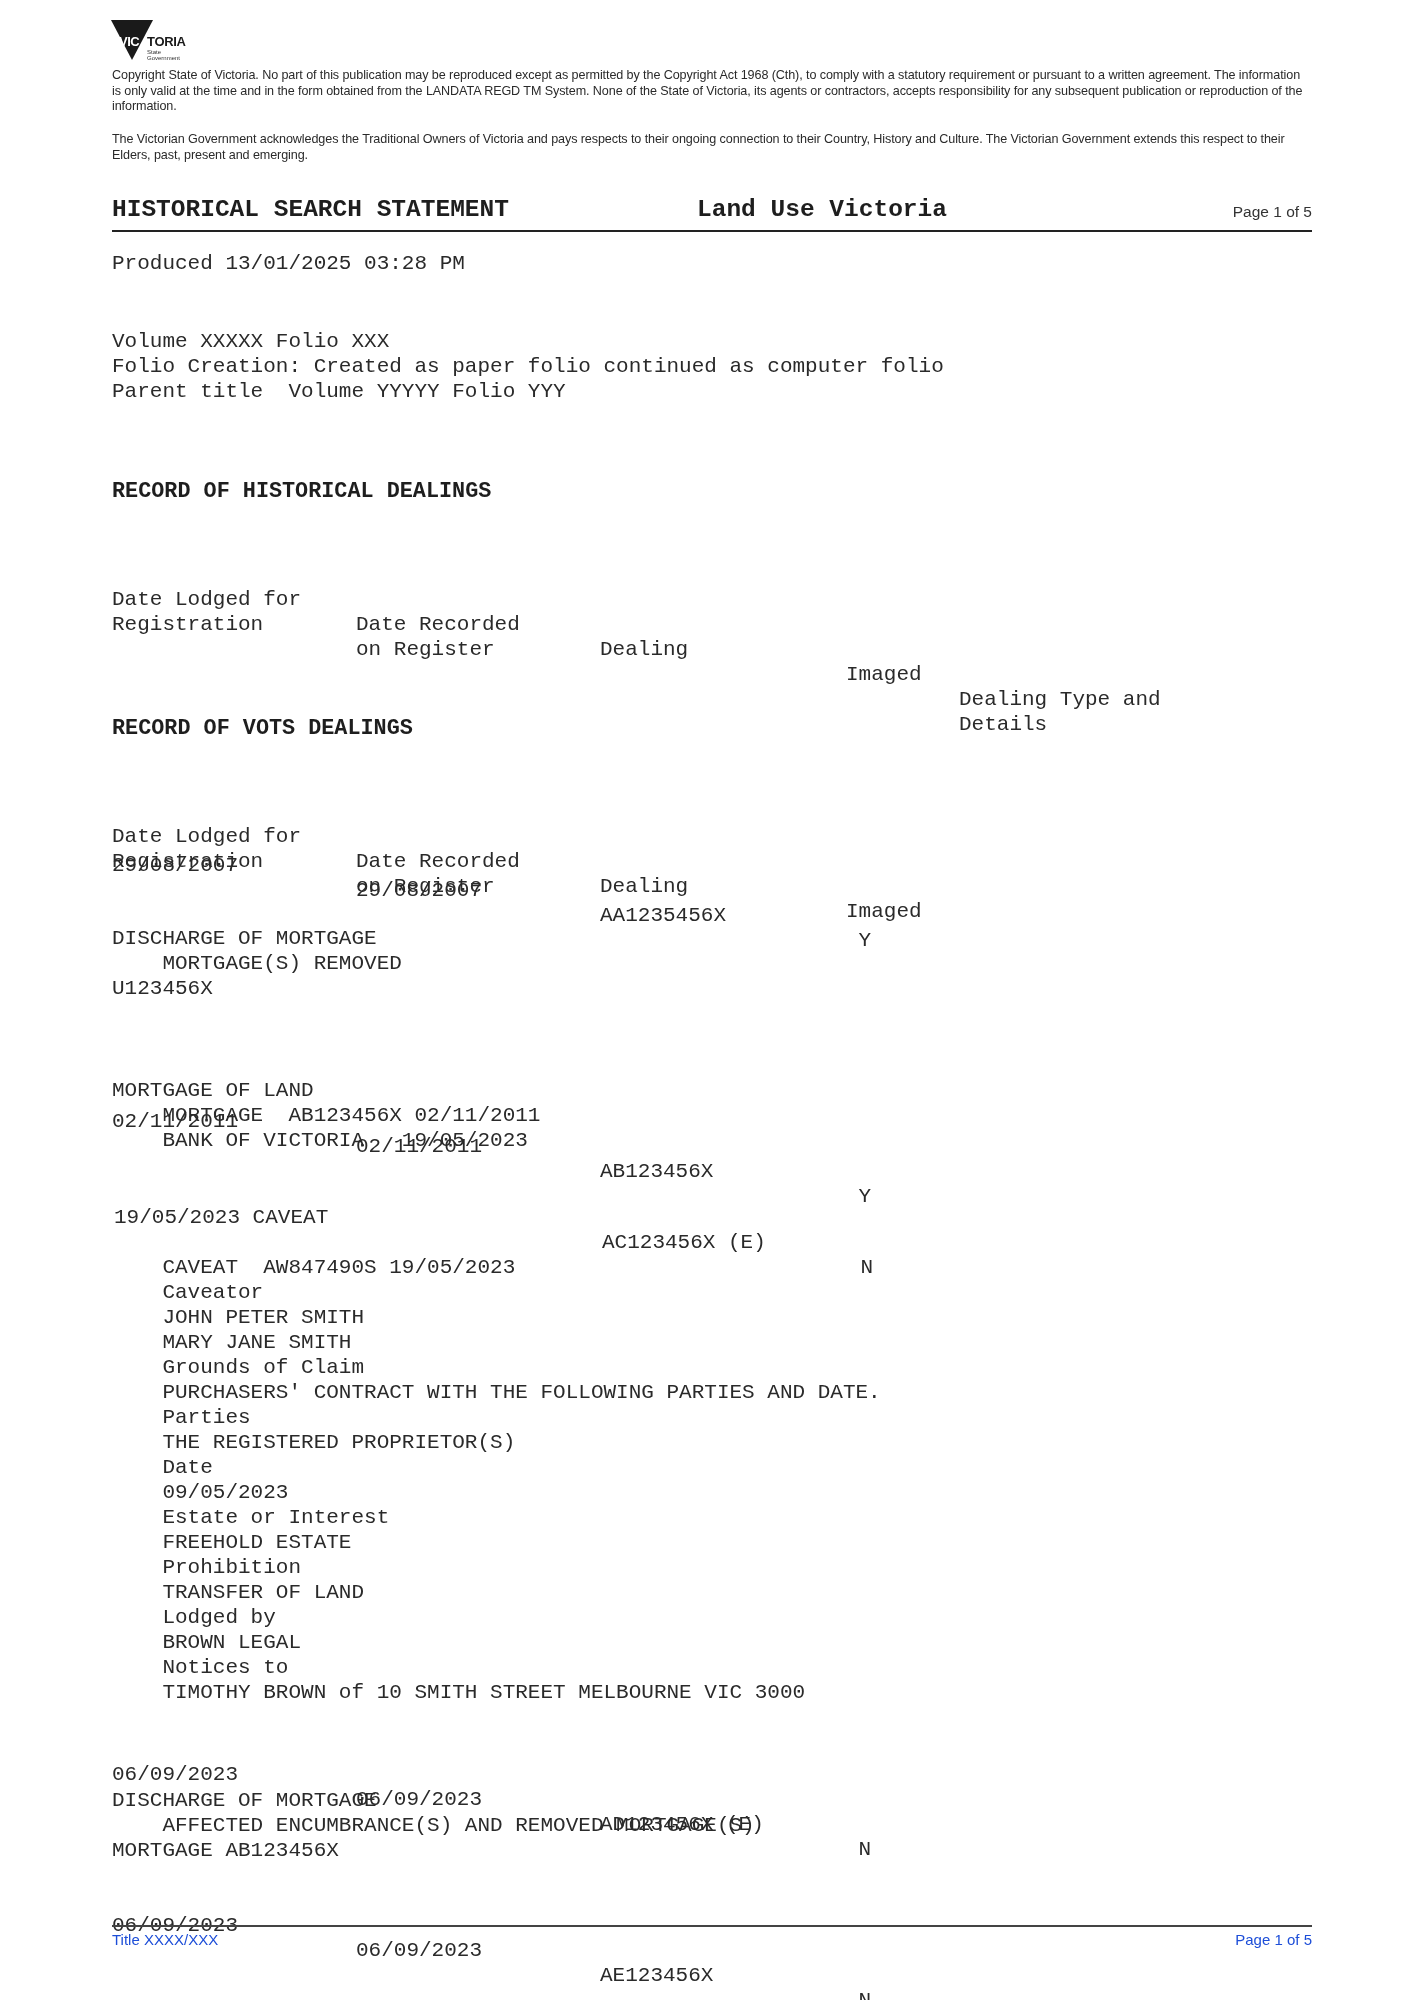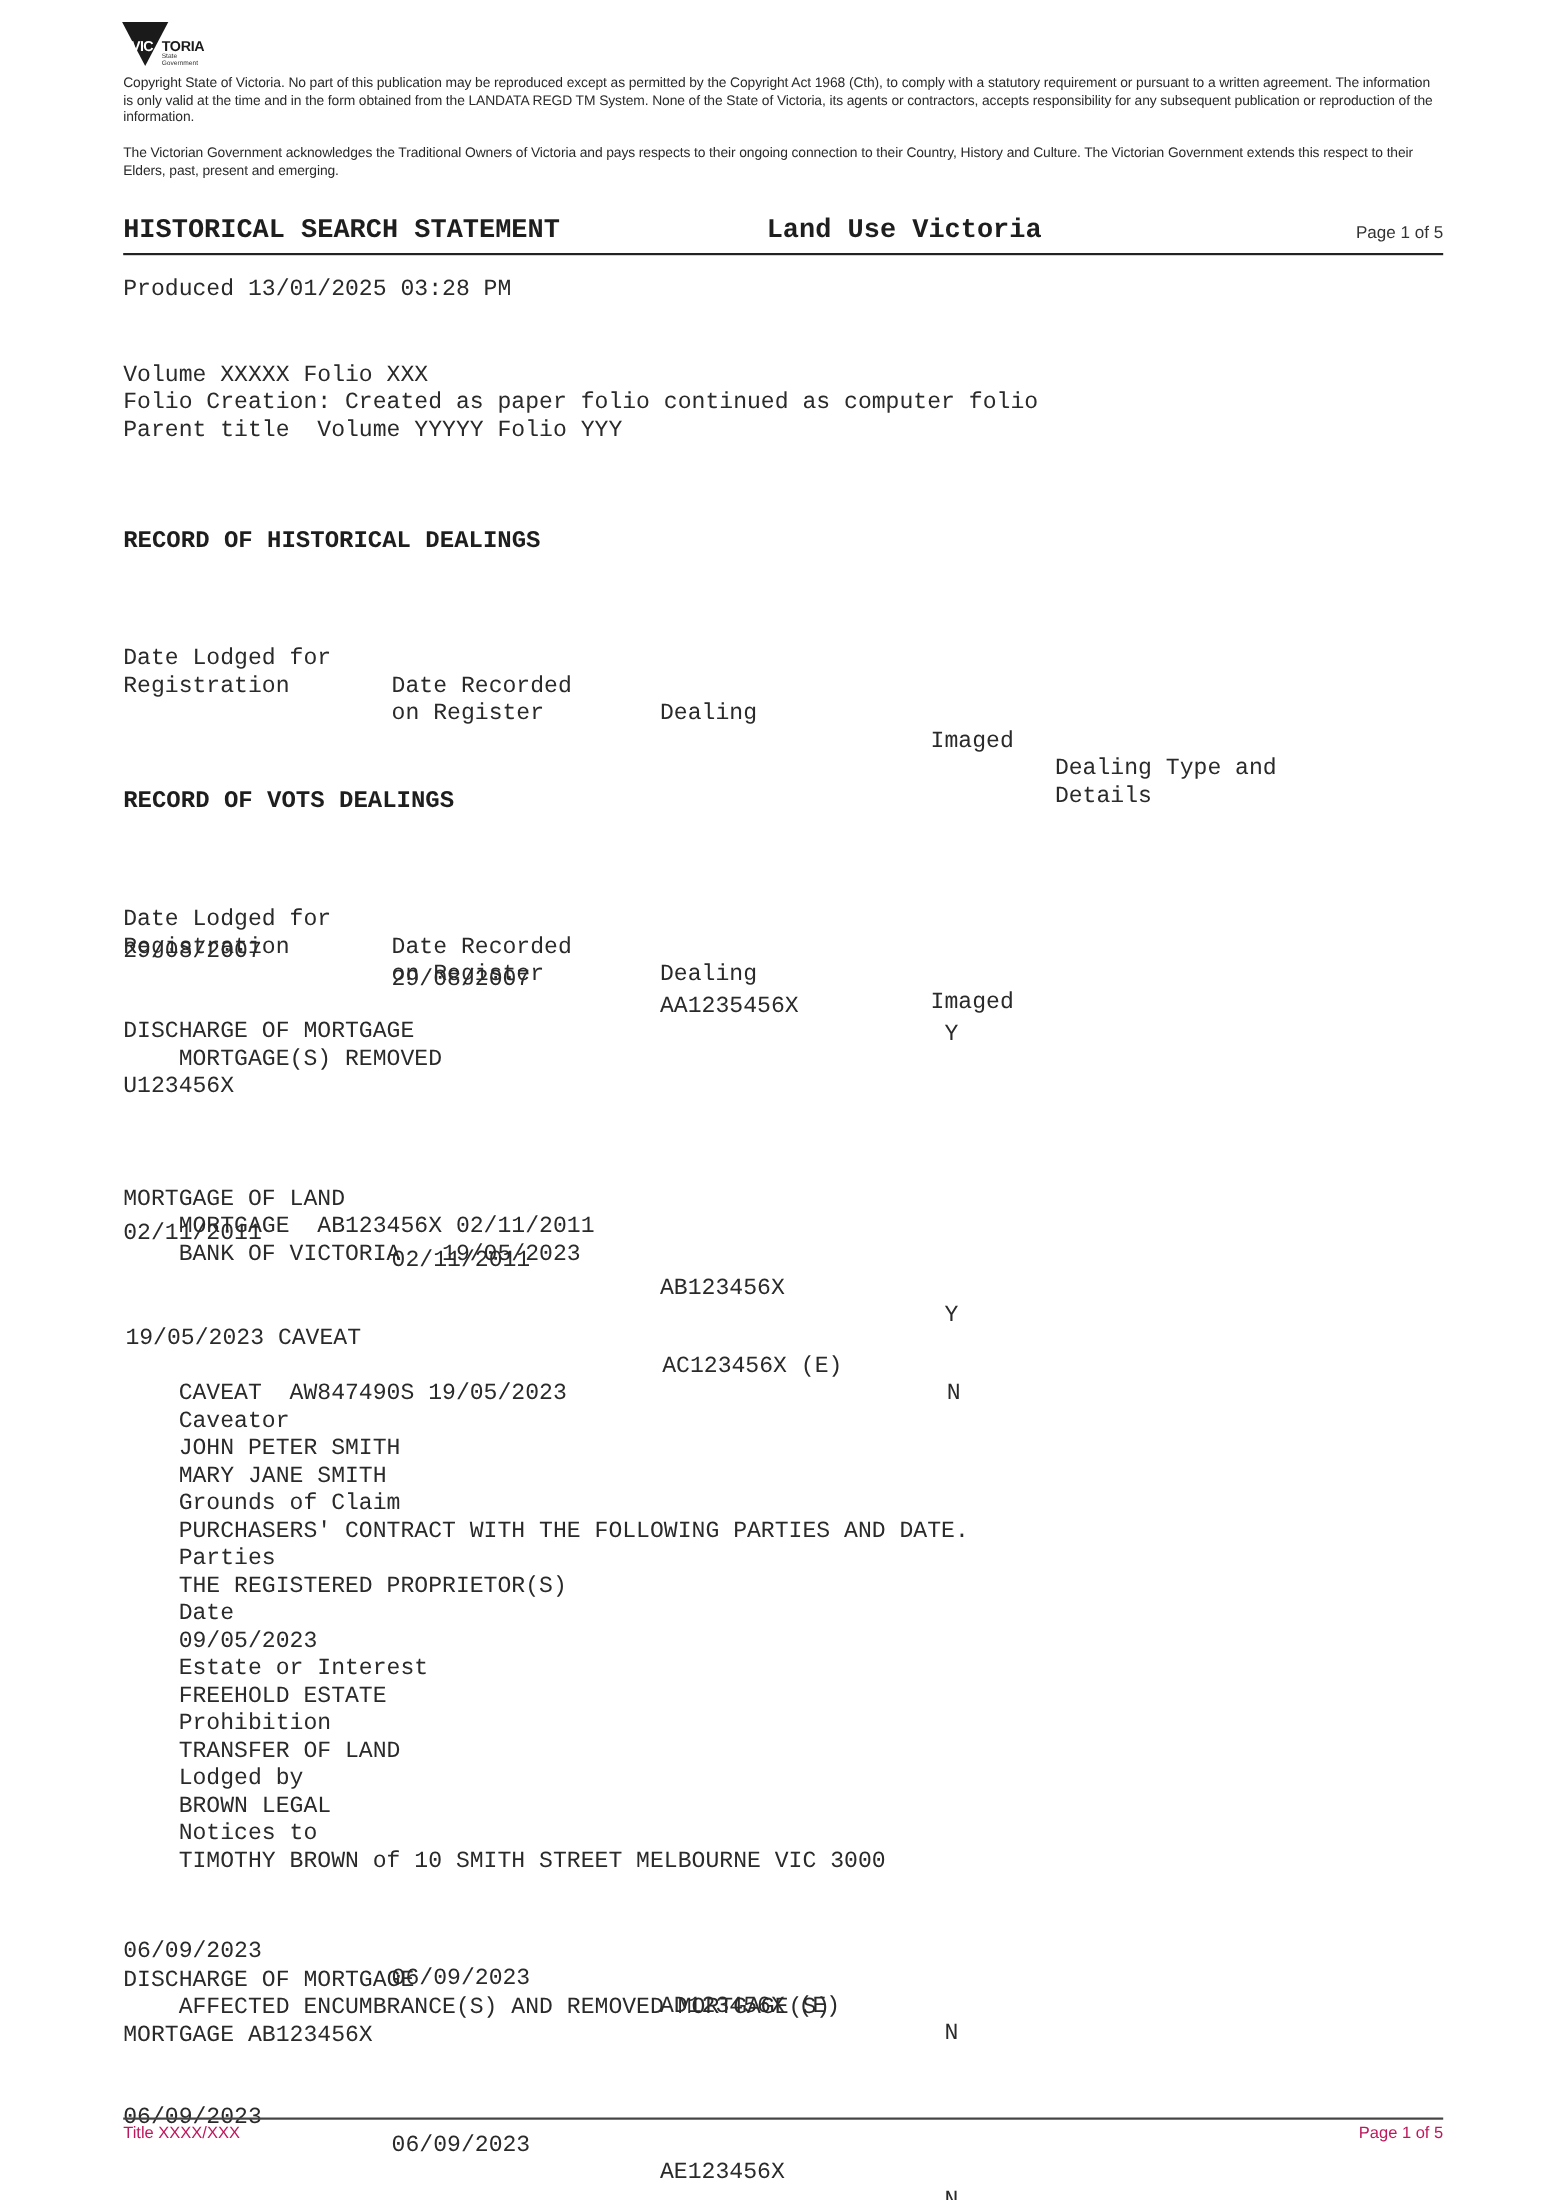--- a/index.html
+++ b/index.html
@@ -9,21 +9,21 @@
   .mono { font-family: "Liberation Mono", monospace; }
   .logo { left: 111px; top: 20px; width: 100px; height: 50px; }
   .legal { left: 112px; width: 1200px; font-size: 12.6px; line-height: 15.5px; color: #2a2a2a; letter-spacing: -0.1px; }
   .hdr-title { left: 112px; top: 196px; font-size: 24.5px; font-weight: bold; color: #1e1e1e; }
   .hdr-center { left: 697px; top: 196px; font-size: 24.5px; font-weight: bold; color: #1e1e1e; }
   .hdr-page { right: 102px; top: 203px; font-size: 15.5px; color: #333; }
   .rule { left: 112px; width: 1200px; height: 2px; background: #222; }
   .mt { font-size: 21px; line-height: 25px; color: #2a2a2a; white-space: pre; }
   .sec { font-size: 21.8px; font-weight: bold; color: #1e1e1e; }
   .col { position: absolute; white-space: pre; }
-  .foot { font-size: 15px; color: #be185d; }
+  .foot { font-size: 15px; color: #1d4ed8; }
 </style>
 </head>
 <body>
 
 <div class="abs logo">
   <svg width="100" height="50" viewBox="0 0 100 50">
     <polygon points="0,0 42,0 21,40" fill="#1a1a1a"></polygon>
   </svg>
   <span class="abs sans" style="left:8px;top:14px;font-size:13px;font-weight:bold;color:#fff;letter-spacing:-0.5px;text-align:right;">VIC</span>
   <span class="abs sans" style="left:36px;top:14px;font-size:13px;font-weight:bold;color:#1a1a1a;letter-spacing:-0.3px;">TORIA</span>

